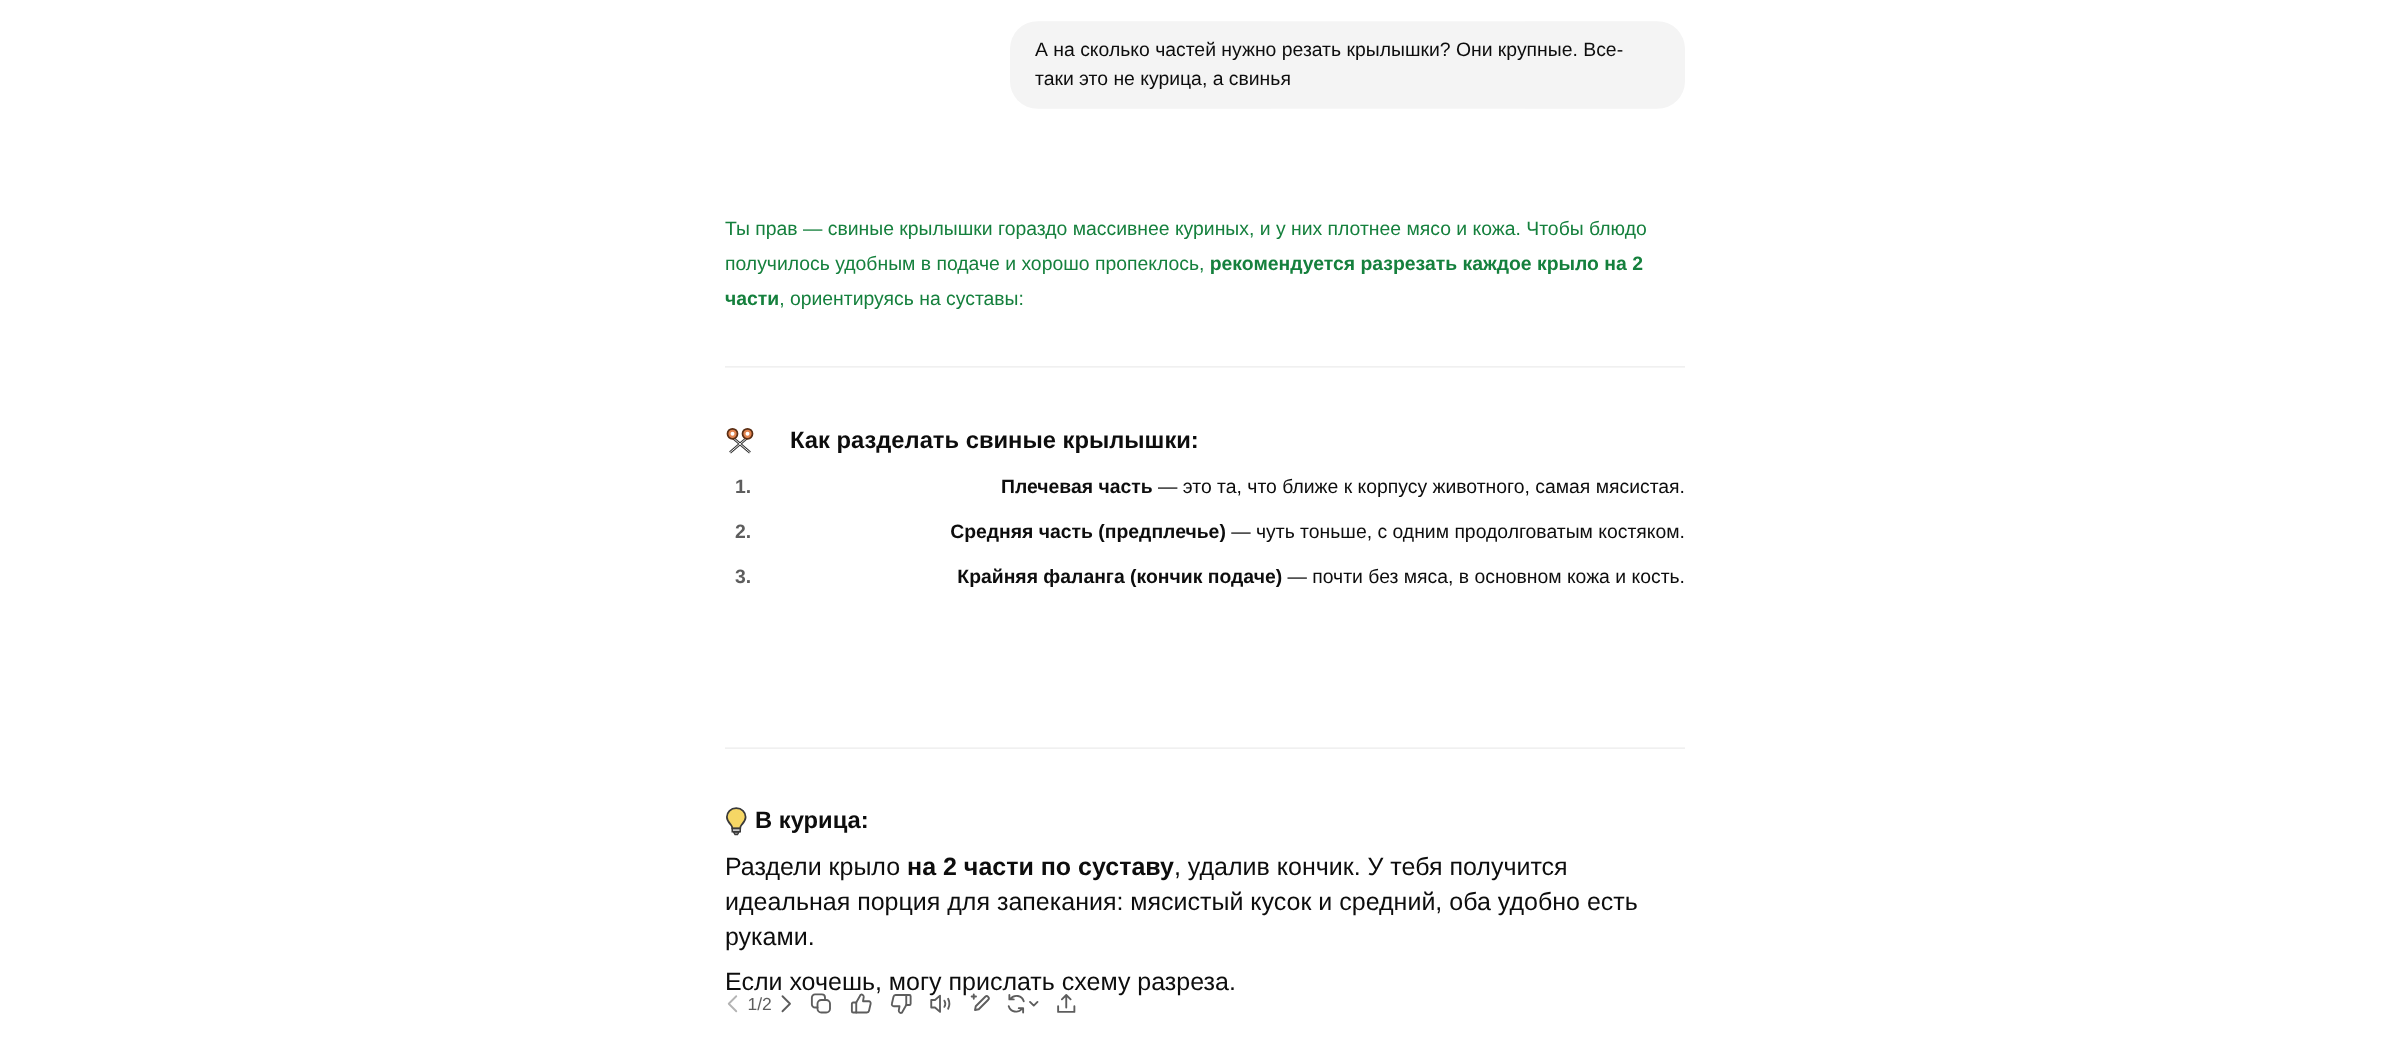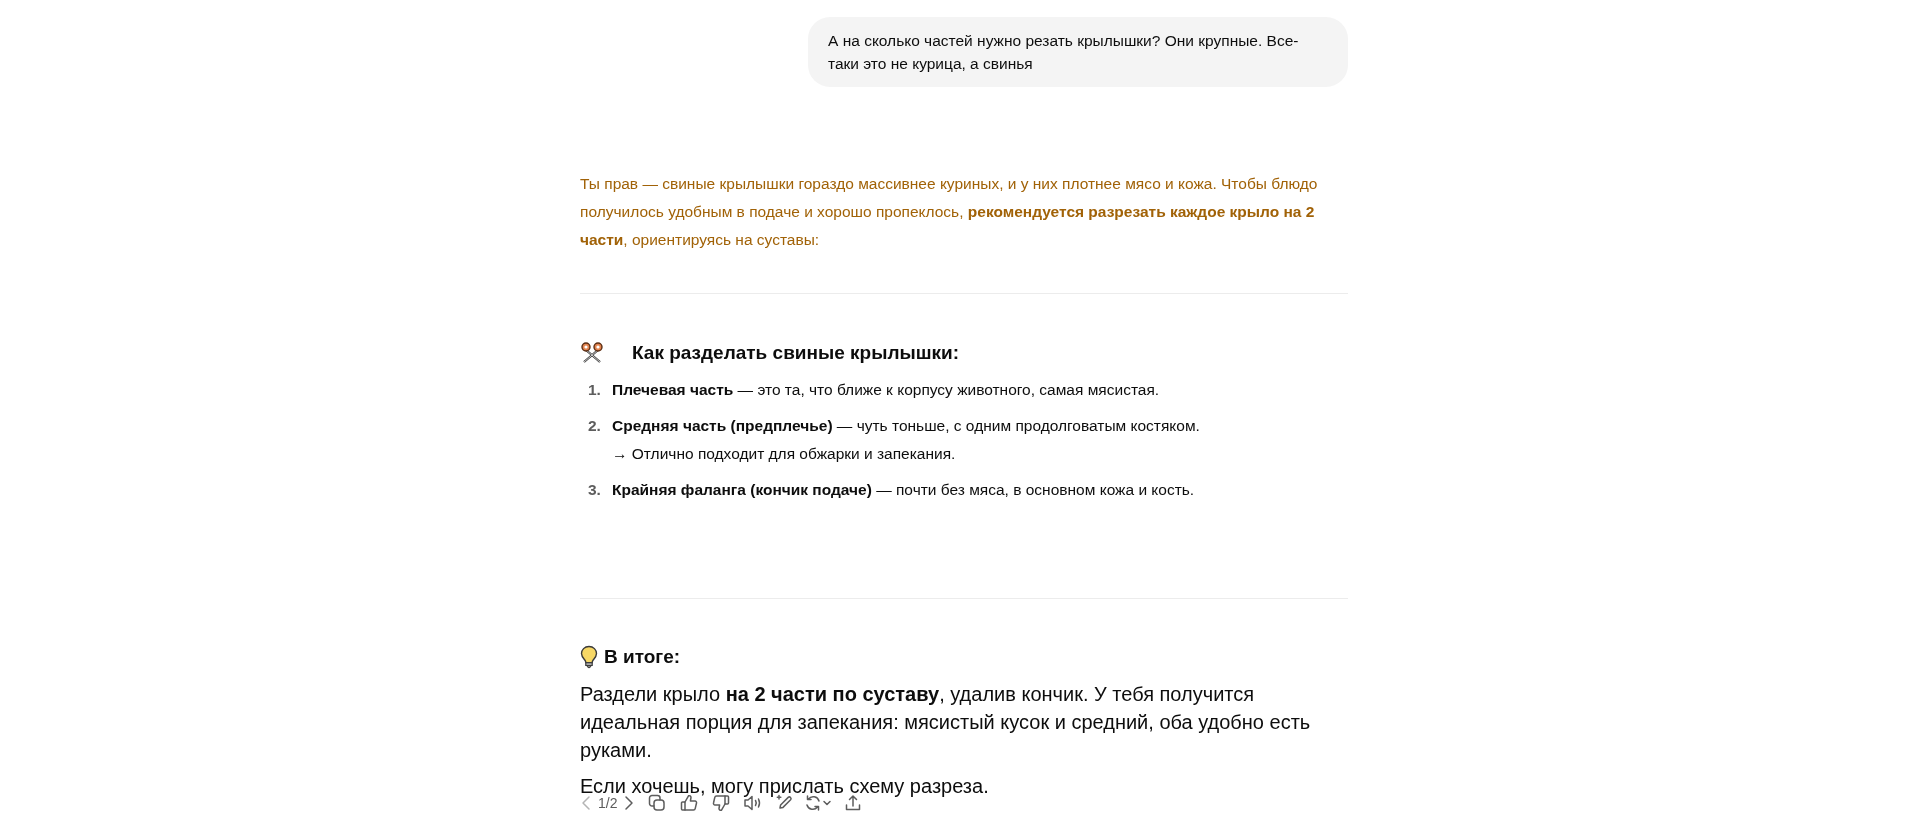--- a/index.html
+++ b/index.html
@@ -12,41 +12,41 @@
 
     .user-bubble {
       position: absolute; left: 808px; top: 17px; width: 540px;
       background: #f4f4f4; border-radius: 22px;
       padding: 12px 20px 12px 20px;
       font-size: 15.5px; line-height: 23px; color: #0d0d0d;
     }
 
     .assistant {
       position: absolute; left: 580px; top: 170px; width: 768px;
-      font-size: 15.5px; line-height: 28px; color: #a16207;
+      font-size: 15.5px; line-height: 28px; color: #15803d;
     }
     .assistant p { margin: 0; }
     .assistant b { font-weight: 700; }
 
     .divider {
       position: absolute; left: 580px; width: 768px; height: 1px; background: #ececec;
     }
 
     .h3 {
       position: absolute; left: 580px; font-size: 19px; font-weight: 700; line-height: 28px;
       display: flex; align-items: center; gap: 6px;
     }
     .h3 .icon { width: 24px; height: 24px; display: inline-block; }
 
     .list { position: absolute; left: 580px; width: 768px; font-size: 15.5px; color: #0d0d0d; }
     .list-item { position: relative; padding-left: 32px; margin-bottom: 8px; }
     .list-item .num {
       position: absolute; left: 8px; top: 0; font-weight: 700; color: #5d5d5d; line-height: 28px;
     }
-    .list-item .line { line-height: 28px; }
+    .list-item .line { line-height: 28px; text-align: right; }
     .list-item .sub { line-height: 28px; }
 
     .summary { position: absolute; left: 580px; width: 768px; font-size: 20px; line-height: 28px; }
     .summary p { margin-bottom: 8px; }
 
     .actions {
       position: absolute; left: 578px; top: 789px; height: 28px;
       display: flex; align-items: center; gap: 0; color: #5d5d5d;
     }
     .actions .btn {
@@ -90,39 +90,38 @@
   </div>
 
   <div class="list" style="top:376px;">
     <div class="list-item">
       <span class="num">1.</span>
       <div class="line"><b>Плечевая часть</b><span> — это та, что ближе к корпусу животного, самая мясистая.</span></div>
     </div>
     <div class="list-item">
       <span class="num">2.</span>
       <div class="line"><b>Средняя часть (предплечье)</b><span> — чуть тоньше, с одним продолговатым костяком.</span></div>
-      <div class="sub"><span>→ Отлично подходит для обжарки и запекания.</span><b></b><span></span></div>
     </div>
     <div class="list-item">
       <span class="num">3.</span>
       <div class="line"><b>Крайняя фаланга (кончик подаче)</b><span> — почти без мяса, в основном кожа и кость.</span></div>
     </div>
   </div>
 
   <div class="divider" style="top:598px;"></div>
 
   <div class="h3" style="top:643px;">
     <span class="icon" style="width:18px;">
       <svg width="18" height="24" viewBox="0 0 18 24">
         <path d="M9 1.5 C4.5 1.5 1.5 4.8 1.5 8.6 C1.5 11.6 3.4 13.4 4.8 15 C5.6 16 5.8 16.8 5.8 17.6 L12.2 17.6 C12.2 16.8 12.4 16 13.2 15 C14.6 13.4 16.5 11.6 16.5 8.6 C16.5 4.8 13.5 1.5 9 1.5 Z" fill="#f6d765" stroke="#3a3a3a" stroke-width="1.4"></path>
         <rect x="5.8" y="17.8" width="6.4" height="2.6" fill="#c9c9c9" stroke="#3a3a3a" stroke-width="1.2"></rect>
         <path d="M6.8 20.6 L11.2 20.6 L10 22.6 L8 22.6 Z" fill="#8a8a8a" stroke="#3a3a3a" stroke-width="1"></path>
       </svg>
     </span>
-    <span>В итоге:</span>
+    <span>В курица:</span>
   </div>
 
   <div class="summary" style="top:680px;">
     <p><span>Раздели крыло </span><b>на 2 части по суставу</b><span>, удалив кончик. У тебя получится идеальная порция для запекания: мясистый кусок и средний, оба удобно есть руками.</span></p>
     <p>Если хочешь, могу прислать схему разреза.</p>
   </div>
 
   <div class="actions">
     <div class="pager">
       <span class="arrow">

